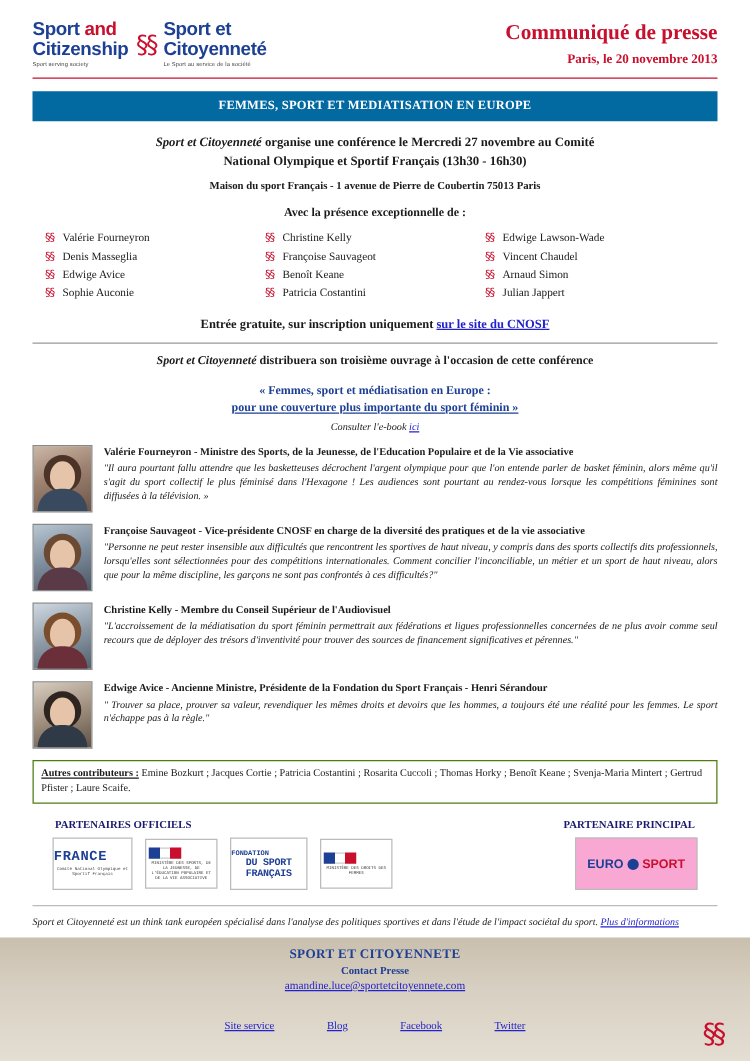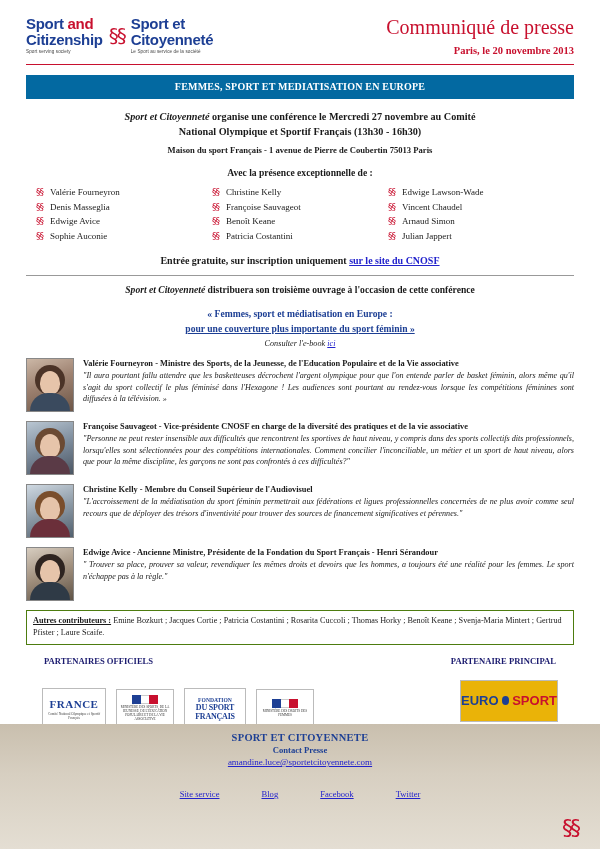--- a/index.html
+++ b/index.html
@@ -68,22 +68,22 @@
     font-family: "DejaVu Sans", sans-serif;
     letter-spacing: -1px;
     line-height: 1;
   }
   .press {
     text-align: right;
     color: #c8102e;
     font-family: "Liberation Serif", serif;
   }
   .press-title {
-    font-weight: normal;
-    font-size: 20px;
+    font-weight: bold;
+    font-size: 17px;
     text-align: right;
   }
   .press-date {
     font-weight: bold;
     font-size: 10.5px;
     margin-top: 6px;
   }
   .rule {
     border: 0;
     border-top: 1.6px solid #c8102e;
@@ -309,25 +309,24 @@
   .plogos {
     display: flex;
     align-items: center;
     gap: 10px;
   }
   .plogo {
     border: 1px solid #bbb;
     background: #fff;
     display: flex;
     flex-direction: column;
-    align-items: center;
+    align-items: flex-start;
     justify-content: center;
     text-align: center;
-    font-family: Liberation Serif, serif;
-    margin-top: 16px;
+    font-family: Liberation Mono, monospace;
   }
   .plogo.france {
     width: 62px; height: 40px;
   }
   .plogo.france .fr {
     font-weight: bold; font-size: 11px; color: #1d3f94; letter-spacing: 0.5px;
   }
   .plogo.france .sub { font-size: 3.4px; color: #444; margin-top: 2px; line-height: 1.25; }
   .plogo.mini {
     width: 58px; height: 40px; font-size: 3.3px; color: #333; padding: 2px; box-sizing: border-box; line-height: 1.2;
@@ -338,23 +337,23 @@
   .plogo.fond .t1 { font-size: 5.6px; color: #1d3f94; font-weight: bold; }
   .plogo.fond .t2 { font-size: 8px; color: #1d3f94; font-weight: bold; letter-spacing: -0.2px; }
   .tricolor {
     display: flex; width: 26px; height: 9px; margin-bottom: 2px;
   }
   .tricolor i { flex: 1; display: block; }
   .tricolor .b { background: #1d3f94; }
   .tricolor .w { background: #fff; border-top: 1px solid #ccc; border-bottom: 1px solid #ccc;}
   .tricolor .r { background: #c8102e; }
   .euro {
-    width: 96px; height: 40px; border: 1px solid #bbb; background: #eab308;
+    width: 96px; height: 40px; border: 1px solid #bbb; background: #f9a8d4;
     display: flex; align-items: center; justify-content: center; gap: 3px;
-    font-family: "Liberation Sans", sans-serif; font-weight: bold; font-size: 13px;
+    font-family: "Liberation Sans", sans-serif; font-weight: bold; font-size: 10px;
   }
   .euro .e1 { color: #1d3f94; }
   .euro .dot { width: 9px; height: 9px; border-radius: 50%; background: #1d3f94; display:inline-block; }
   .euro .e2 { color: #c8102e; }
   
   .footnote {
     font-style: italic;
     font-size: 8px;
     margin-top: 12px;
     line-height: 1.4;
@@ -364,21 +363,21 @@
   .footnote a {
     color: #2222cc;
     text-decoration: underline;
   }
   
   .footer-band {
     position: absolute;
     left: 0;
     right: 0;
     bottom: 0;
-    height: 125px;
+    height: 99px;
     background: linear-gradient(180deg, #c9bfae 0%, #d7cfc1 40%, #e4ded3 100%);
   }
   .footer-inner {
     position: absolute;
     left: 0; right: 0; top: 8px;
     text-align: center;
   }
   .f-title {
     color: #1d3f94;
     font-weight: bold;

